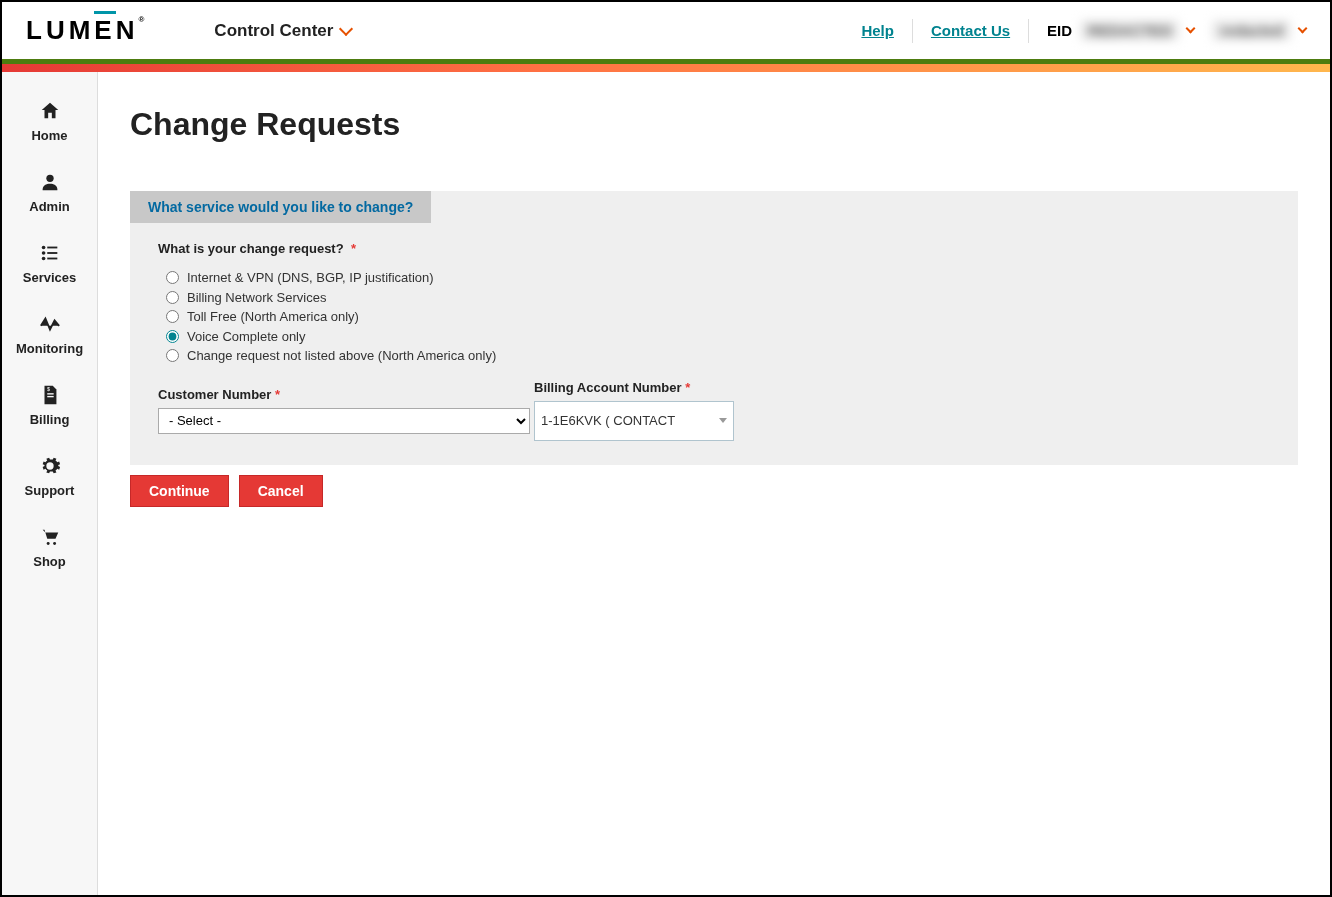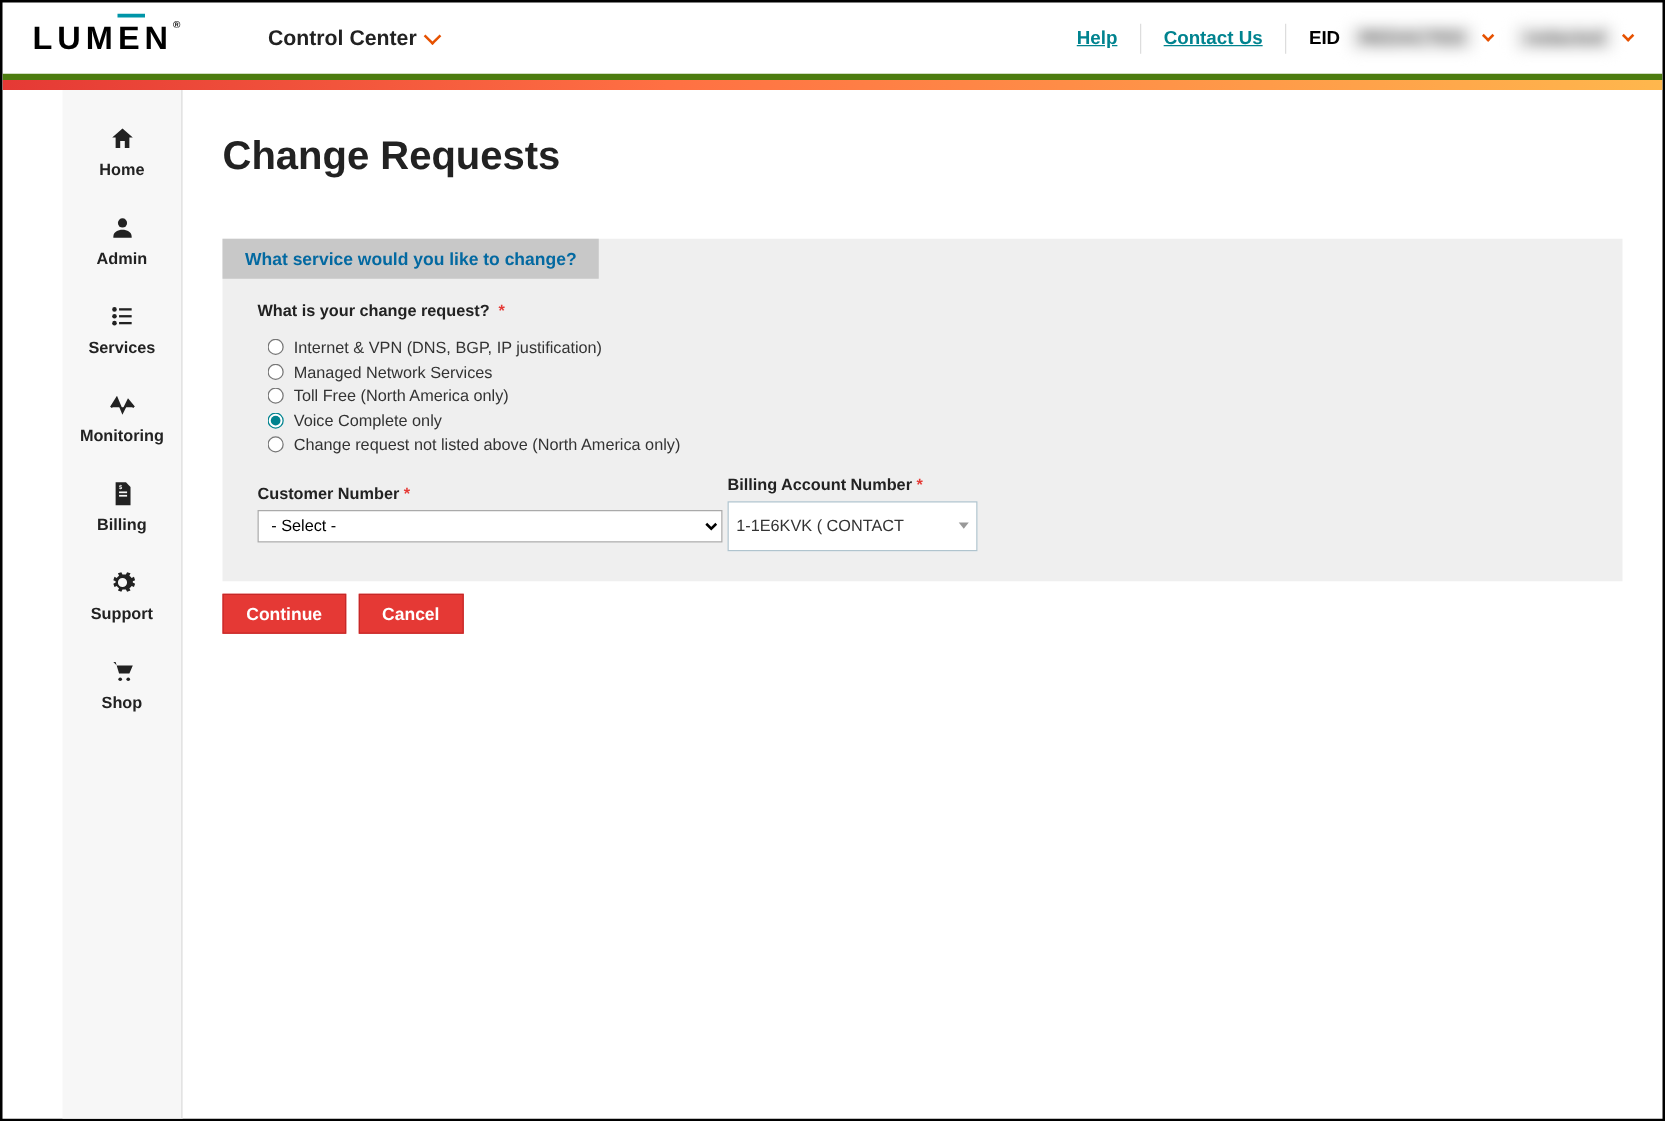--- a/index.html
+++ b/index.html
@@ -13,21 +13,21 @@
 .ctrl-center { margin-left: 70px; font-size: 17px; font-weight: 700; color: #222; display: flex; align-items: center; gap: 8px; cursor: pointer; }
 .chevron { width: 10px; height: 10px; border-right: 2px solid #e65100; border-bottom: 2px solid #e65100; transform: rotate(45deg); margin-top: -4px; }
 .chevron.sm { width: 7px; height: 7px; }
 .header-right { margin-left: auto; display: flex; align-items: center; gap: 0; }
 .hr-link { color: #00838f; font-weight: 700; text-decoration: underline; cursor: pointer; font-size: 15px; padding: 0 18px; }
 .hr-div { width: 1px; height: 24px; background: #ddd; }
 .eid-block { display: flex; align-items: center; gap: 8px; padding-left: 18px; font-weight: 700; font-size: 15px; }
 .blur { filter: blur(5px); color: #666; background: #e8e8e8; border-radius: 4px; padding: 2px 8px; user-select: none; }
 .grad-bar { height: 8px; background: linear-gradient(to right, #e53935 0%, #ff7043 40%, #ffb74d 100%); }
 
-.layout { display: flex; height: calc(100% - 70px); margin-left: 48px; }
+.layout { display: flex; height: calc(100% - 70px); }
 .sidebar { width: 96px; background: #f7f7f7; border-right: 1px solid #ddd; padding-top: 28px; display: flex; flex-direction: column; align-items: center; gap: 28px; }
 .side-item { display: flex; flex-direction: column; align-items: center; gap: 6px; cursor: pointer; font-size: 13px; font-weight: 700; color: #222; width: 100%; text-align: center; }
 .side-item svg { width: 22px; height: 22px; fill: #222; }
 
 .main { flex: 1; padding: 34px 32px; overflow: auto; }
 .page-title { font-size: 32px; font-weight: 900; color: #222; margin-bottom: 48px; }
 
 .panel { background: #efefef; padding: 0 0 18px 0; }
 .panel-head { background: #c8c8c8; display: inline-block; padding: 8px 18px; font-weight: 700; font-size: 14px; color: #0369a1; }
 .panel-body { padding: 18px 28px 6px 28px; }
@@ -139,21 +139,21 @@
         <div class="q-label">
           <span>What is your change request?</span>&nbsp;&nbsp;<span class="asterisk">*</span>
         </div>
         <div class="radio-group">
           <label class="radio-row">
             <input type="radio" name="cr" style="">
             <span>Internet &amp; VPN (DNS, BGP, IP justification)</span>
           </label>
           <label class="radio-row">
             <input type="radio" name="cr" style="">
-            <span>Managed Network Services</span>
+            <span>Billing Network Services</span>
           </label>
           <label class="radio-row">
             <input type="radio" name="cr" style="">
             <span>Toll Free (North America only)</span>
           </label>
           <label class="radio-row">
             <input type="radio" name="cr" checked="" style="">
             <span>Voice Complete only</span>
           </label>
           <label class="radio-row">

